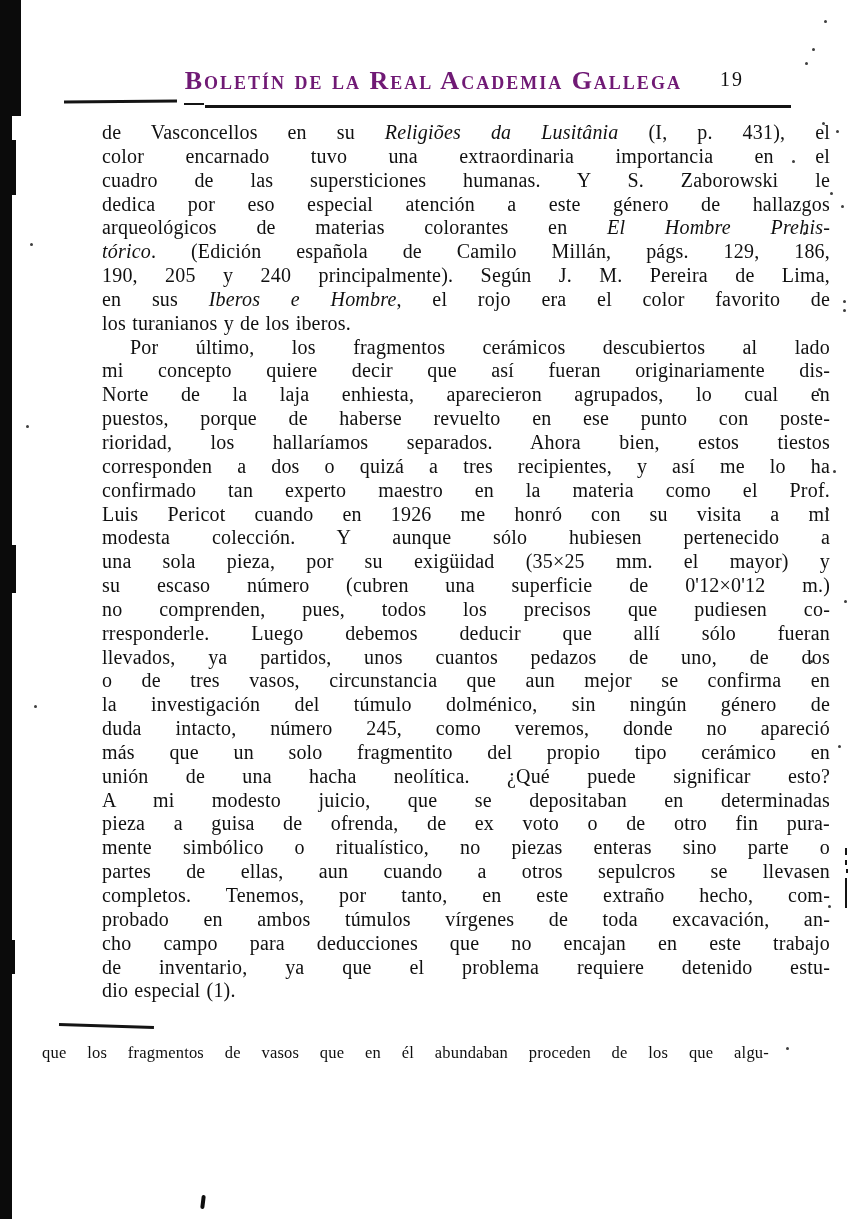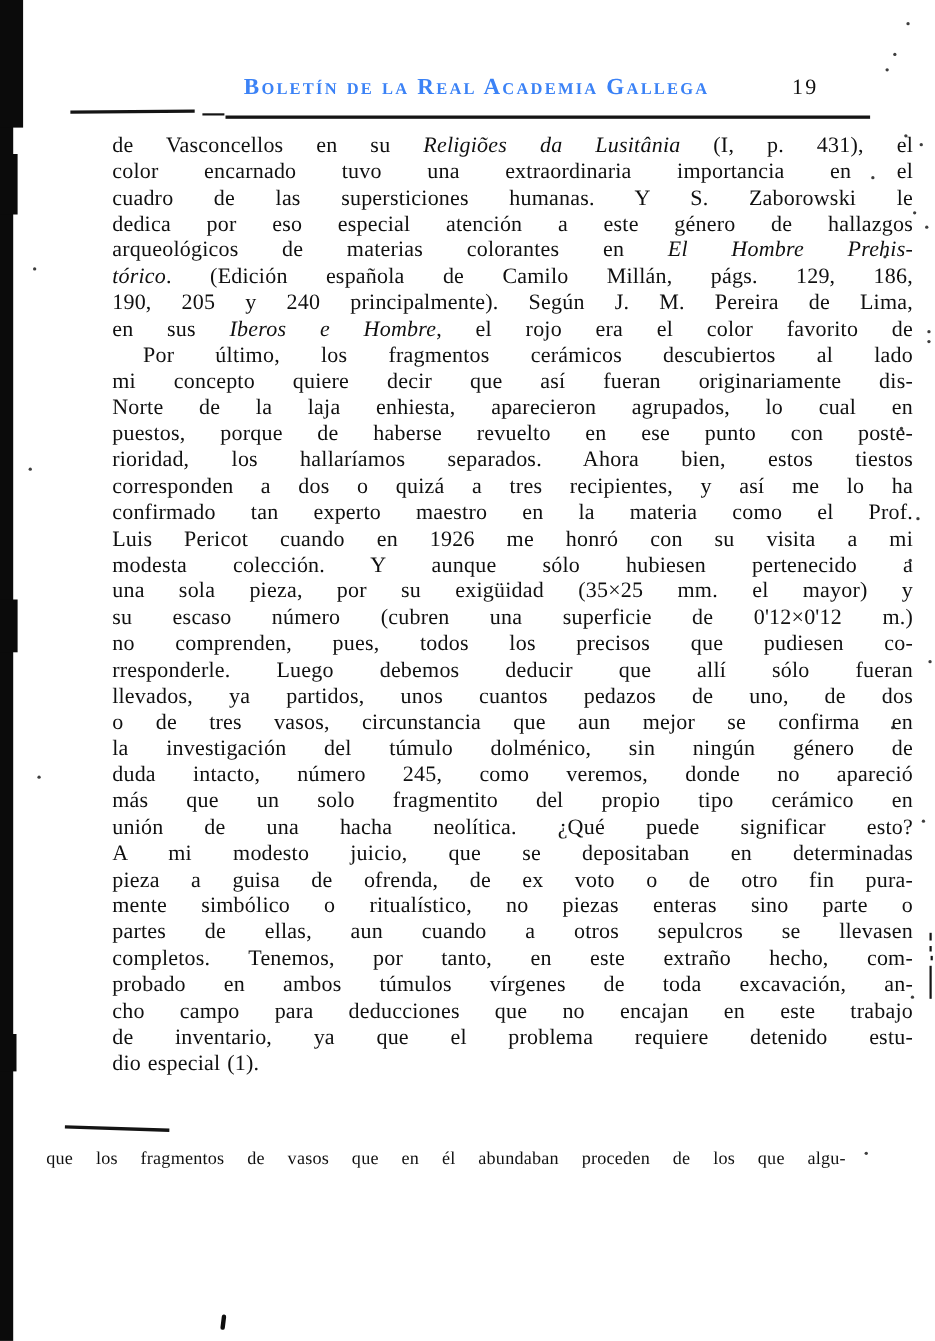--- a/index.html
+++ b/index.html
@@ -7,22 +7,22 @@
     width:850px; height:1219px; position:relative; overflow:hidden;
     background:#ffffff; color:#101010;
     font-family:"Liberation Serif", serif;
   }
   .page { position:absolute; inset:0; }
 
   
   .header { position:absolute; left:62px; top:66px; width:728px; height:30px; }
   .title {
     position:absolute; left:51%; transform:translateX(-50%); top:0;
-    font-variant:small-caps; font-weight:bold; font-size:21px;
-    letter-spacing:2px; white-space:nowrap; color:#3b82f6;
+    font-variant:small-caps; font-weight:bold; font-size:26px;
+    letter-spacing:2px; white-space:nowrap; color:#701a75;
   }
   .pagenum { position:absolute; right:46px; top:2px; font-size:20px; letter-spacing:2px; }
 
   .rule { position:absolute; background:#141414; }
   .rule-left  { left:64px;  top:100px; width:113px; height:3px; transform:rotate(-0.5deg); }
   .rule-mid   { left:184px; top:103px; width:20px;  height:2px; }
   .rule-main  { left:205px; top:105px; width:586px; height:3px; }
 
   
   .body-text { position:absolute; left:62px; top:121px; width:728px; font-size:20px;margin-left:40px; }
@@ -84,20 +84,21 @@
 
   <div class="body-text">
       <div class="line">de Vasconcellos en su <i>Religiões da Lusitânia</i> (I, p. 431), el</div>
       <div class="line">color encarnado tuvo una extraordinaria importancia en el</div>
       <div class="line">cuadro de las supersticiones humanas. Y S. Zaborowski le</div>
       <div class="line">dedica por eso especial atención a este género de hallazgos</div>
       <div class="line">arqueológicos de materias colorantes en <i>El Hombre Prehis-</i></div>
       <div class="line"><i>tórico</i>. (Edición española de Camilo Millán, págs. 129, 186,</div>
       <div class="line">190, 205 y 240 principalmente). Según J. M. Pereira de Lima,</div>
       <div class="line">en sus <i>Iberos e Hombre</i>, el rojo era el color favorito de</div>
+      <div class="line flush">los turanianos y de los iberos.</div>
       <div class="line indent">Por último, los fragmentos cerámicos descubiertos al lado</div>
       <div class="line">mi concepto quiere decir que así fueran originariamente dis-</div>
       <div class="line">Norte de la laja enhiesta, aparecieron agrupados, lo cual en</div>
       <div class="line">puestos, porque de haberse revuelto en ese punto con poste-</div>
       <div class="line">rioridad, los hallaríamos separados. Ahora bien, estos tiestos</div>
       <div class="line">corresponden a dos o quizá a tres recipientes, y así me lo ha</div>
       <div class="line">confirmado tan experto maestro en la materia como el Prof.</div>
       <div class="line">Luis Pericot cuando en 1926 me honró con su visita a mi</div>
       <div class="line">modesta colección. Y aunque sólo hubiesen pertenecido a</div>
       <div class="line">una sola pieza, por su exigüidad (35×25 mm. el mayor) y</div>

